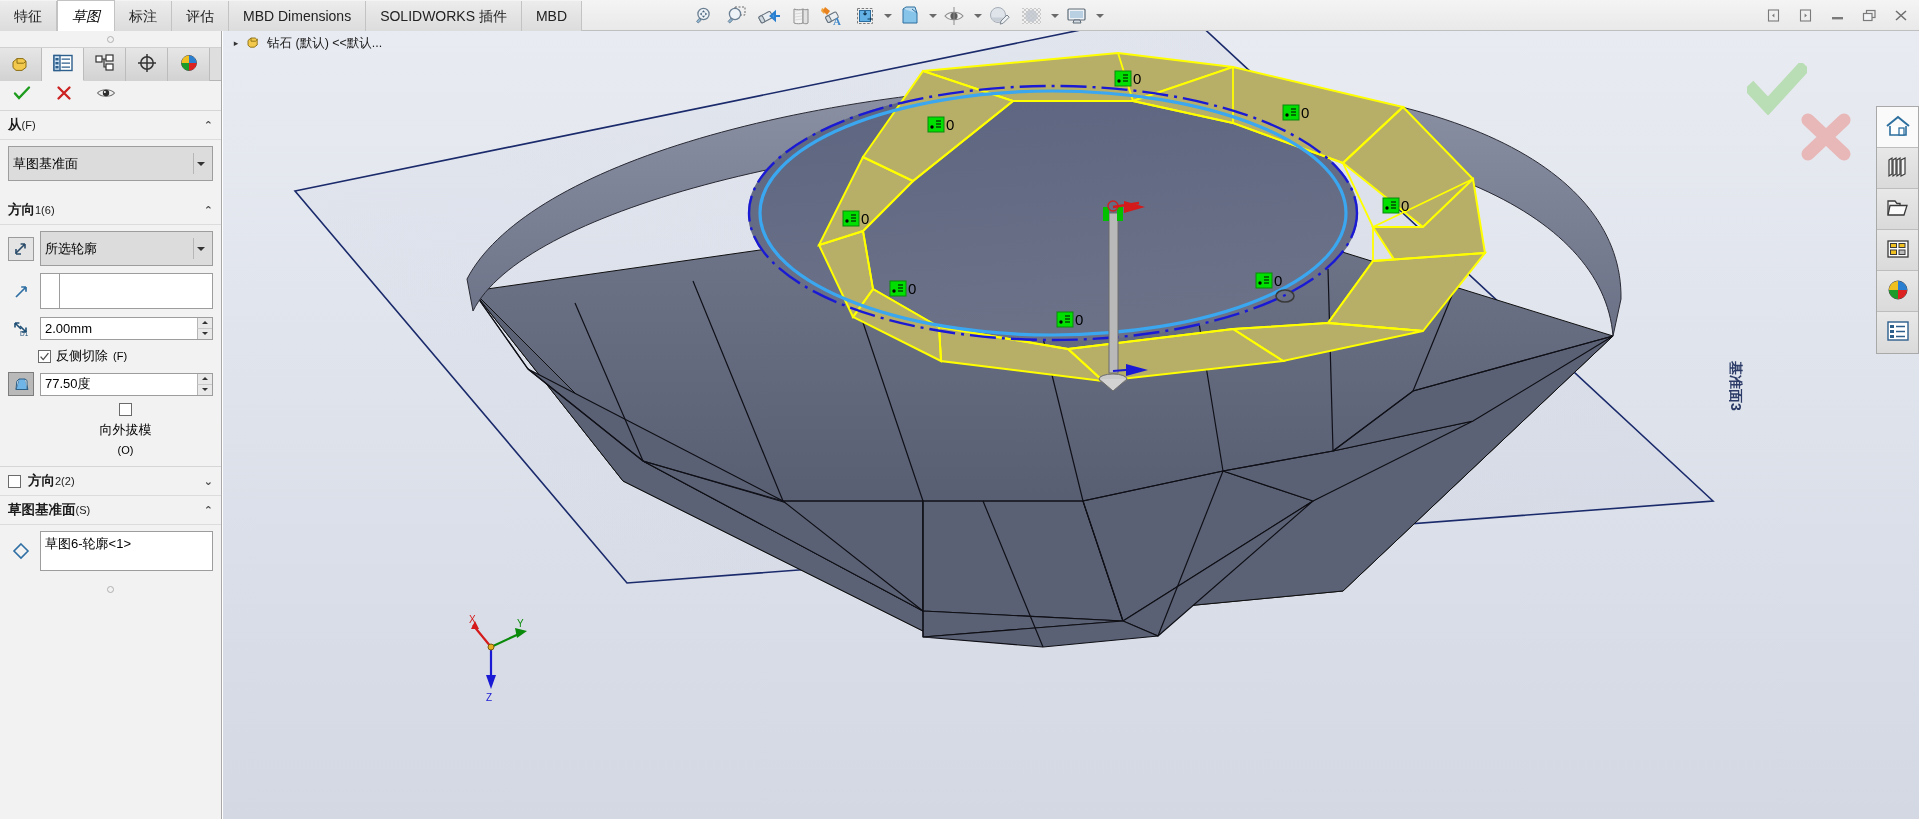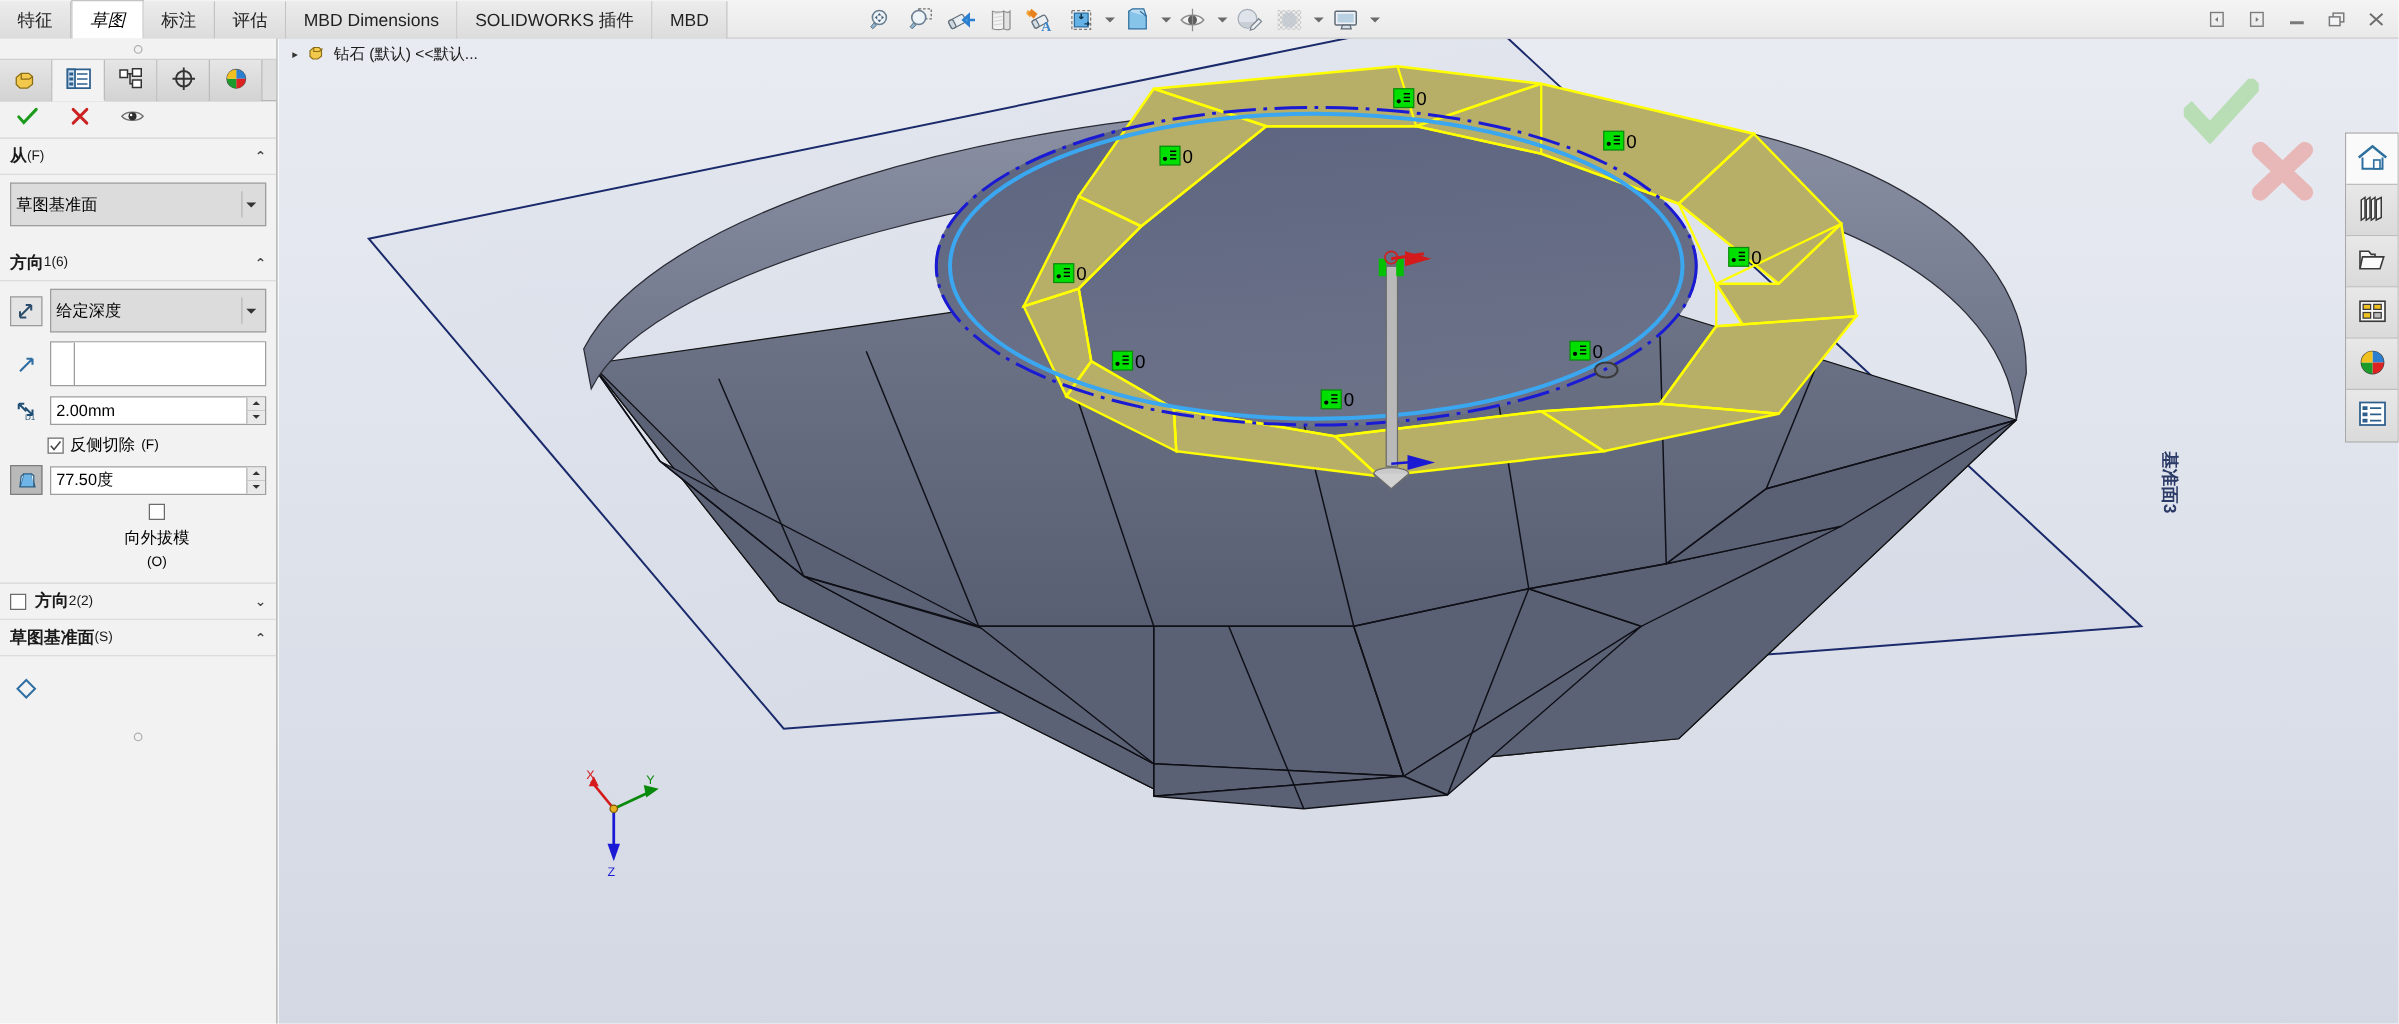--- a/index.html
+++ b/index.html
@@ -399,21 +399,21 @@
     <div class="sec-body">
 
       <div class="row">
         <span class="icon-sq framed">
           <svg width="18" height="18" viewBox="0 0 18 18">
             <path d="M4 13L13 4M13 4h-4.4M13 4v4.4" stroke="#2b4d6b" stroke-width="1.6" fill="none"></path>
             <path d="M9 14L4 14M4 14v-5" stroke="#2b4d6b" stroke-width="1.6" fill="none"></path>
           </svg>
         </span>
         <div class="combo">
-          <span class="cv">给定深度</span>
+          <span class="cv">所选轮廓</span>
           <span class="carrow"></span>
         </div>
       </div>
 
       <div class="row" style="align-items:flex-start;">
         <span class="icon-sq" style="height:36px;">
           <svg width="17" height="17" viewBox="0 0 17 17">
             <path d="M3 14L13 4M13 4H8.2M13 4v4.8" stroke="#2f6fa3" stroke-width="1.7" fill="none"></path>
           </svg>
         </span>
@@ -494,20 +494,23 @@
       <span class="sfx">(S)</span>
       <span class="chev">⌃</span>
     </div>
     <div class="sec-body">
       <div class="row" style="align-items:flex-start;">
         <span class="icon-sq" style="height:40px;">
           <svg width="18" height="18" viewBox="0 0 18 18">
             <path d="M9 2l7 7-7 7-7-7z" fill="none" stroke="#2f6fa3" stroke-width="1.6"></path>
           </svg>
         </span>
+        <div class="selbox tall">
+          <span>草图6-轮廓&lt;1&gt;</span>
+        </div>
       </div>
       <div class="bottom-handle">
         <span class="dot-handle"></span>
       </div>
     </div>
   </div>
 
   <div class="graphics">
 
     <div class="tree-line">

